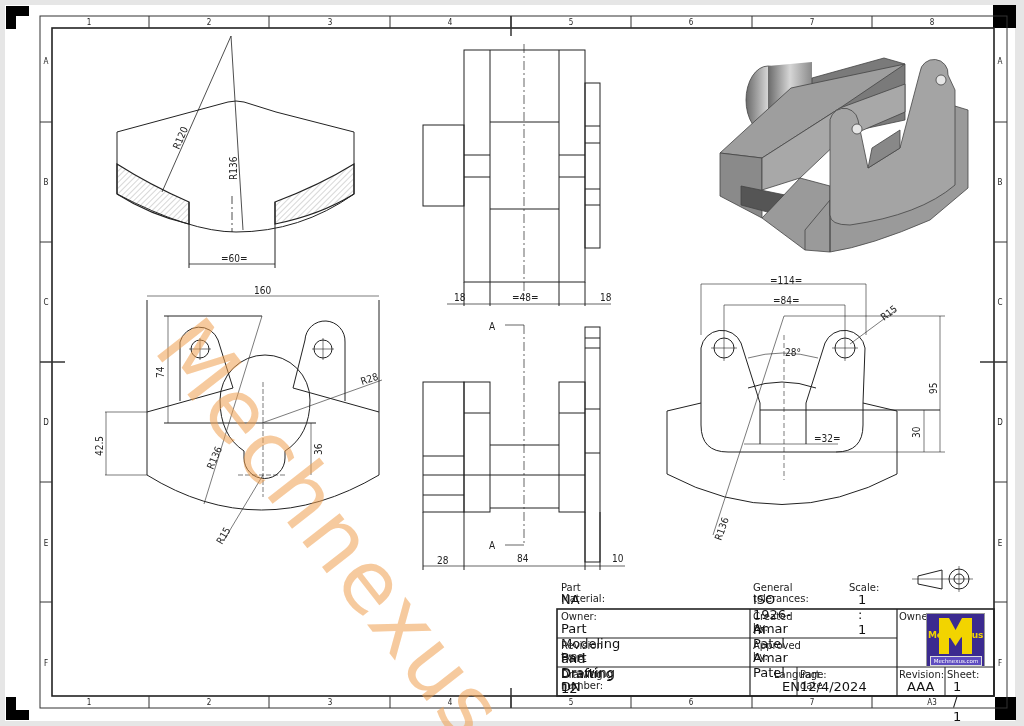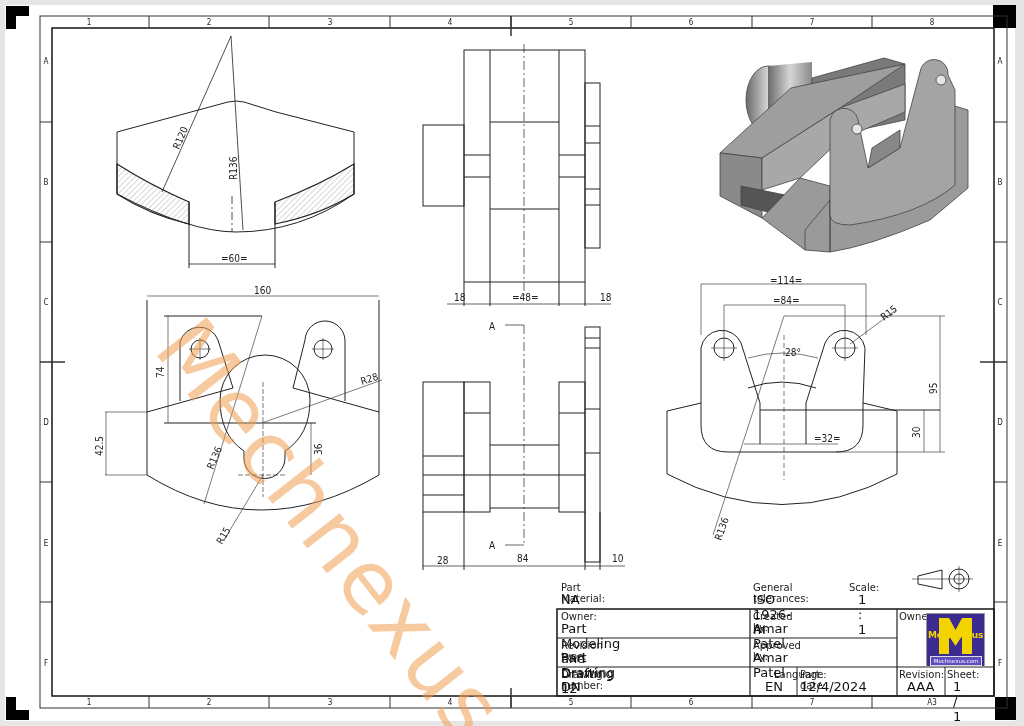--- a/index.html
+++ b/index.html
@@ -350,21 +350,21 @@
   <span class="tb-label" style="left:899px;top:611px;">Owner:</span>
 
   <span class="tb-label" style="left:561px;top:640px;">Revision type:</span>
   <span class="tb-value" style="left:561px;top:650px;">Part Drawing</span>
   <span class="tb-label" style="left:753px;top:640px;">Approved by:</span>
   <span class="tb-value" style="left:753px;top:650px;">Amar Patel</span>
 
   <span class="tb-label" style="left:561px;top:669px;">Drawing number:</span>
   <span class="tb-value" style="left:561px;top:679px;">DN</span>
   <span class="tb-label" style="left:753px;top:669px;padding-left:21px;">Language:</span>
-  <span class="tb-value" style="left:765px;top:679px;">EN</span>
+  <span class="tb-value" style="left:782px;top:679px;">EN</span>
   <span class="tb-label" style="left:800px;top:669px;">Part date:</span>
   <span class="tb-value" style="left:800px;top:679px;">12/4/2024</span>
   <span class="tb-label" style="left:899px;top:669px;">Revision:</span>
   <span class="tb-value" style="left:907px;top:679px;">AAA</span>
   <span class="tb-label" style="left:947px;top:669px;">Sheet:</span>
   <span class="tb-value" style="left:953px;top:679px;">1 / 1</span>
 </div>
 
 <div class="logo">
   <svg class="logo-m" viewBox="0 0 33 36" xmlns="http://www.w3.org/2000/svg">

